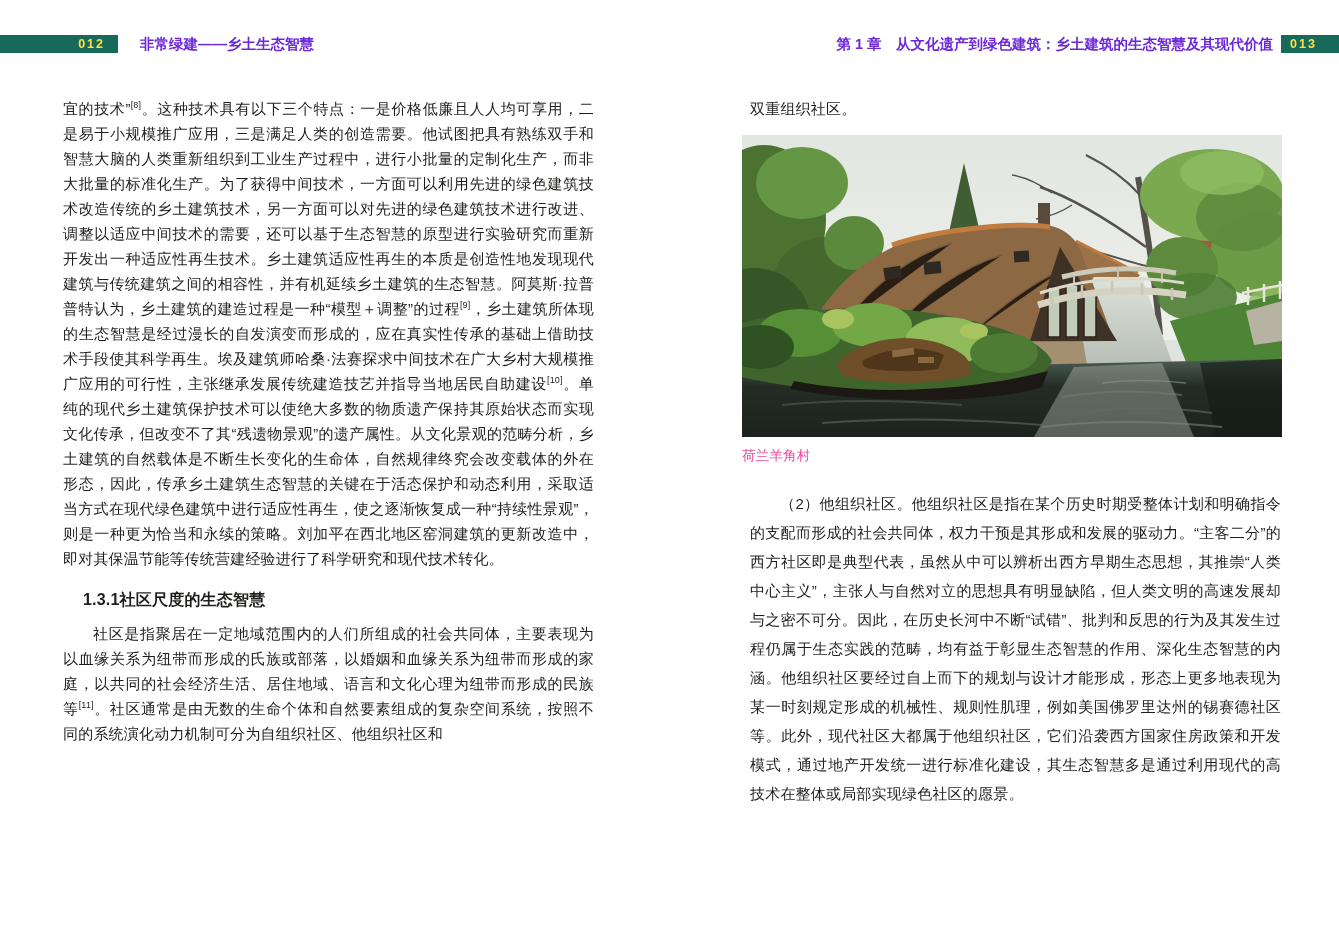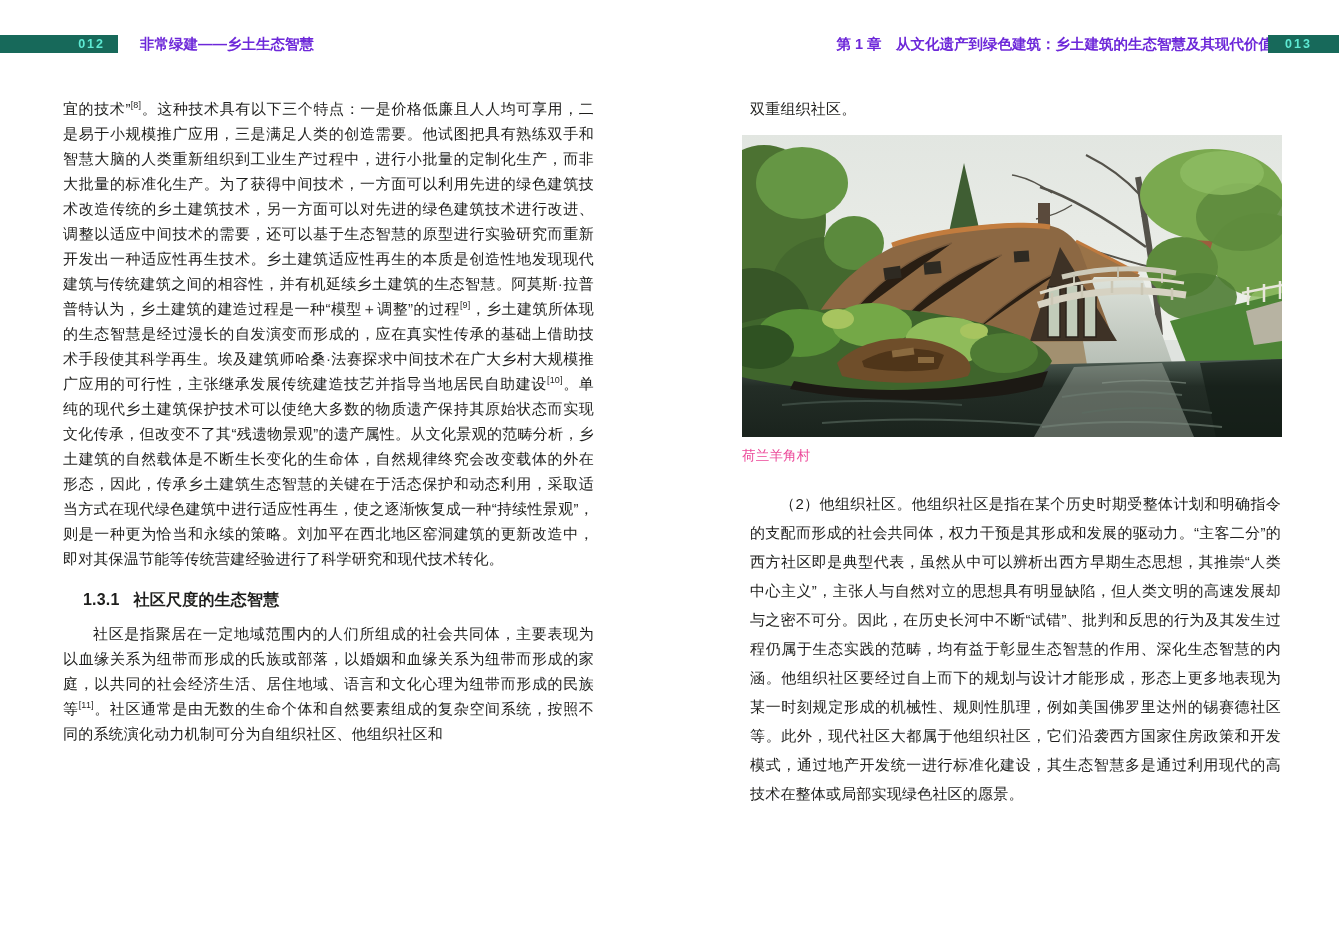--- a/index.html
+++ b/index.html
@@ -4,26 +4,26 @@
 <style>
   html,body { margin:0; padding:0; background:#ffffff; }
   .spread {
     position:relative; width:1339px; height:945px; background:#ffffff;
     font-family:"Liberation Sans","DejaVu Sans",sans-serif; color:#1e1e1c;
     overflow:hidden;
   }
 
   
   .header-bar {
-    position:absolute; top:35px; height:18px; background:#17695a; color:#5eead4;
+    position:absolute; top:35px; height:18px; background:#17695a; color:#fde047;
     font-size:12.5px; font-weight:bold; line-height:18px; letter-spacing:2px;
     box-sizing:border-box;
   }
   .header-bar.hb-left  { left:0; width:118px; text-align:right; padding-right:13px; }
-  .header-bar.hb-right { right:0; width:71px; text-align:left; padding-left:17px; }
+  .header-bar.hb-right { right:0; width:58px; text-align:left; padding-left:9px; }
   .running-head {
     position:absolute; top:35px; font-size:14.5px; font-weight:bold;
     color:#6d28d9; line-height:18px; white-space:nowrap;
   }
   .running-head.rh-left  { left:140px; }
   .running-head.rh-right { right:66px; text-align:right; }
 
   
   .col {
     position:absolute; top:88px; width:547px;
@@ -39,21 +39,21 @@
 
   h2.section {
     margin:22px 0 14px 0; font-size:21px; line-height:28px;
     color:#17695a; font-weight:bold; text-align:left; letter-spacing:0.5px;
   }
   h2.section .sec-num { margin-right:20px; }
   h3.subsection {
     margin:18px 0 10px 0; font-size:16px; line-height:22px;
     color:#1e1e1c; font-weight:bold; text-align:left; text-indent:28px;
   }
-  h3.subsection .sec-num { margin-right:14px; }
+  h3.subsection .sec-num { }
 
   
   figure.village { margin:14px 0 0 0; }
   .photo-frame { width:540px; height:302px; overflow:hidden; background:#dfe3df; }
   .photo-frame svg { display:block; }
   figcaption {
     margin-top:10px; font-size:13.5px; line-height:18px; color:#ec4899; text-align:left;
   }
   p.para-after-figure { margin-top:24px; line-height:29px; }
 </style>

